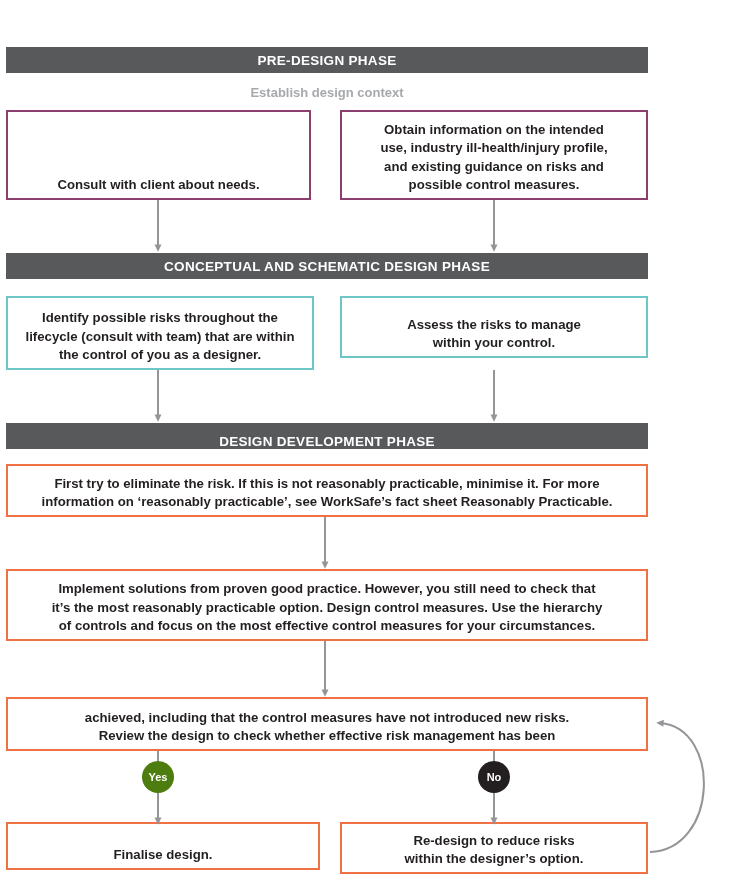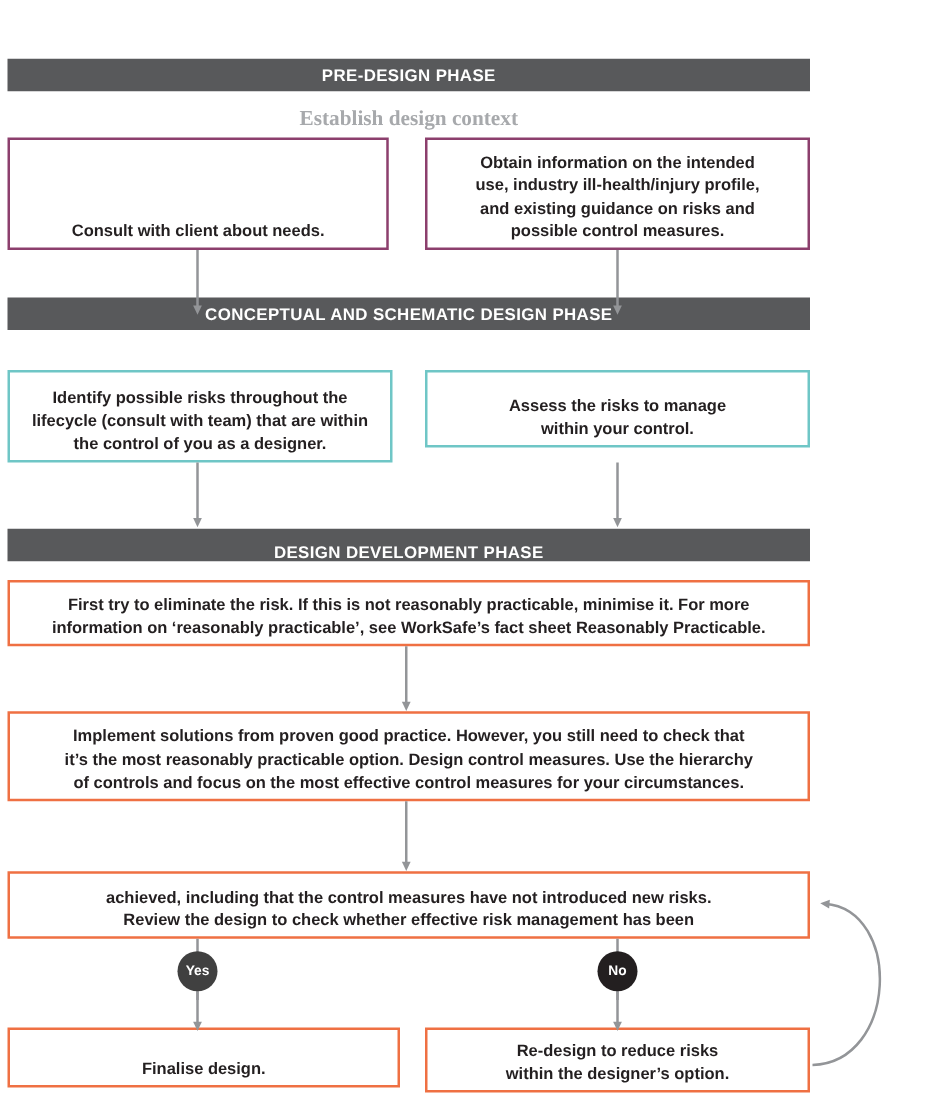--- a/index.html
+++ b/index.html
@@ -36,23 +36,22 @@
     box-sizing: border-box;
   }
 
   
   .sub-caption {
     position: absolute;
     left: 6px;
     width: 642px;
     text-align: center;
     color: #a7a9ac;
-    font-size: 17px;
-    font-weight: bold;
-    font-family: Liberation Serif, serif;
+    font-size: 13px;
+    font-weight: bold;
   }
 
   
   .box {
     position: absolute;
     box-sizing: border-box;
     background: #ffffff;
     border: 2px solid #999;
     display: flex;
     align-items: flex-end;
@@ -77,21 +76,21 @@
     height: 32px;
     border-radius: 50%;
     display: flex;
     align-items: center;
     justify-content: center;
     color: #ffffff;
     font-size: 11px;
     font-weight: bold;
     z-index: 4;
   }
-  .circle-yes { background: #404040; }
+  .circle-yes { background: #4d7c0f; }
   .circle-no  { background: #231f20; }
 
   
   #connectors {
     position: absolute;
     left: 0;
     top: 0;
     width: 747px;
     height: 896px;
     pointer-events: none;
@@ -149,21 +148,21 @@
 
   <div class="box box-purple" style="left:340px; top:110px; width:308px; height:90px;">
     <div>
       <span>Obtain information on the intended</span>
       <span>use, industry ill-health/injury profile,</span>
       <span>and existing guidance on risks and</span>
       <span>possible control measures.</span>
     </div>
   </div>
 
-  <div class="phase-bar" style="top:238px;">
+  <div class="phase-bar" style="top:253px;">
     <span>CONCEPTUAL AND SCHEMATIC DESIGN PHASE</span>
   </div>
 
   <div class="box box-teal" style="left:6px; top:296px; width:308px; height:74px;">
     <div>
       <span>Identify possible risks throughout the</span>
       <span>lifecycle (consult with team) that are within</span>
       <span>the control of you as a designer.</span>
     </div>
   </div>

